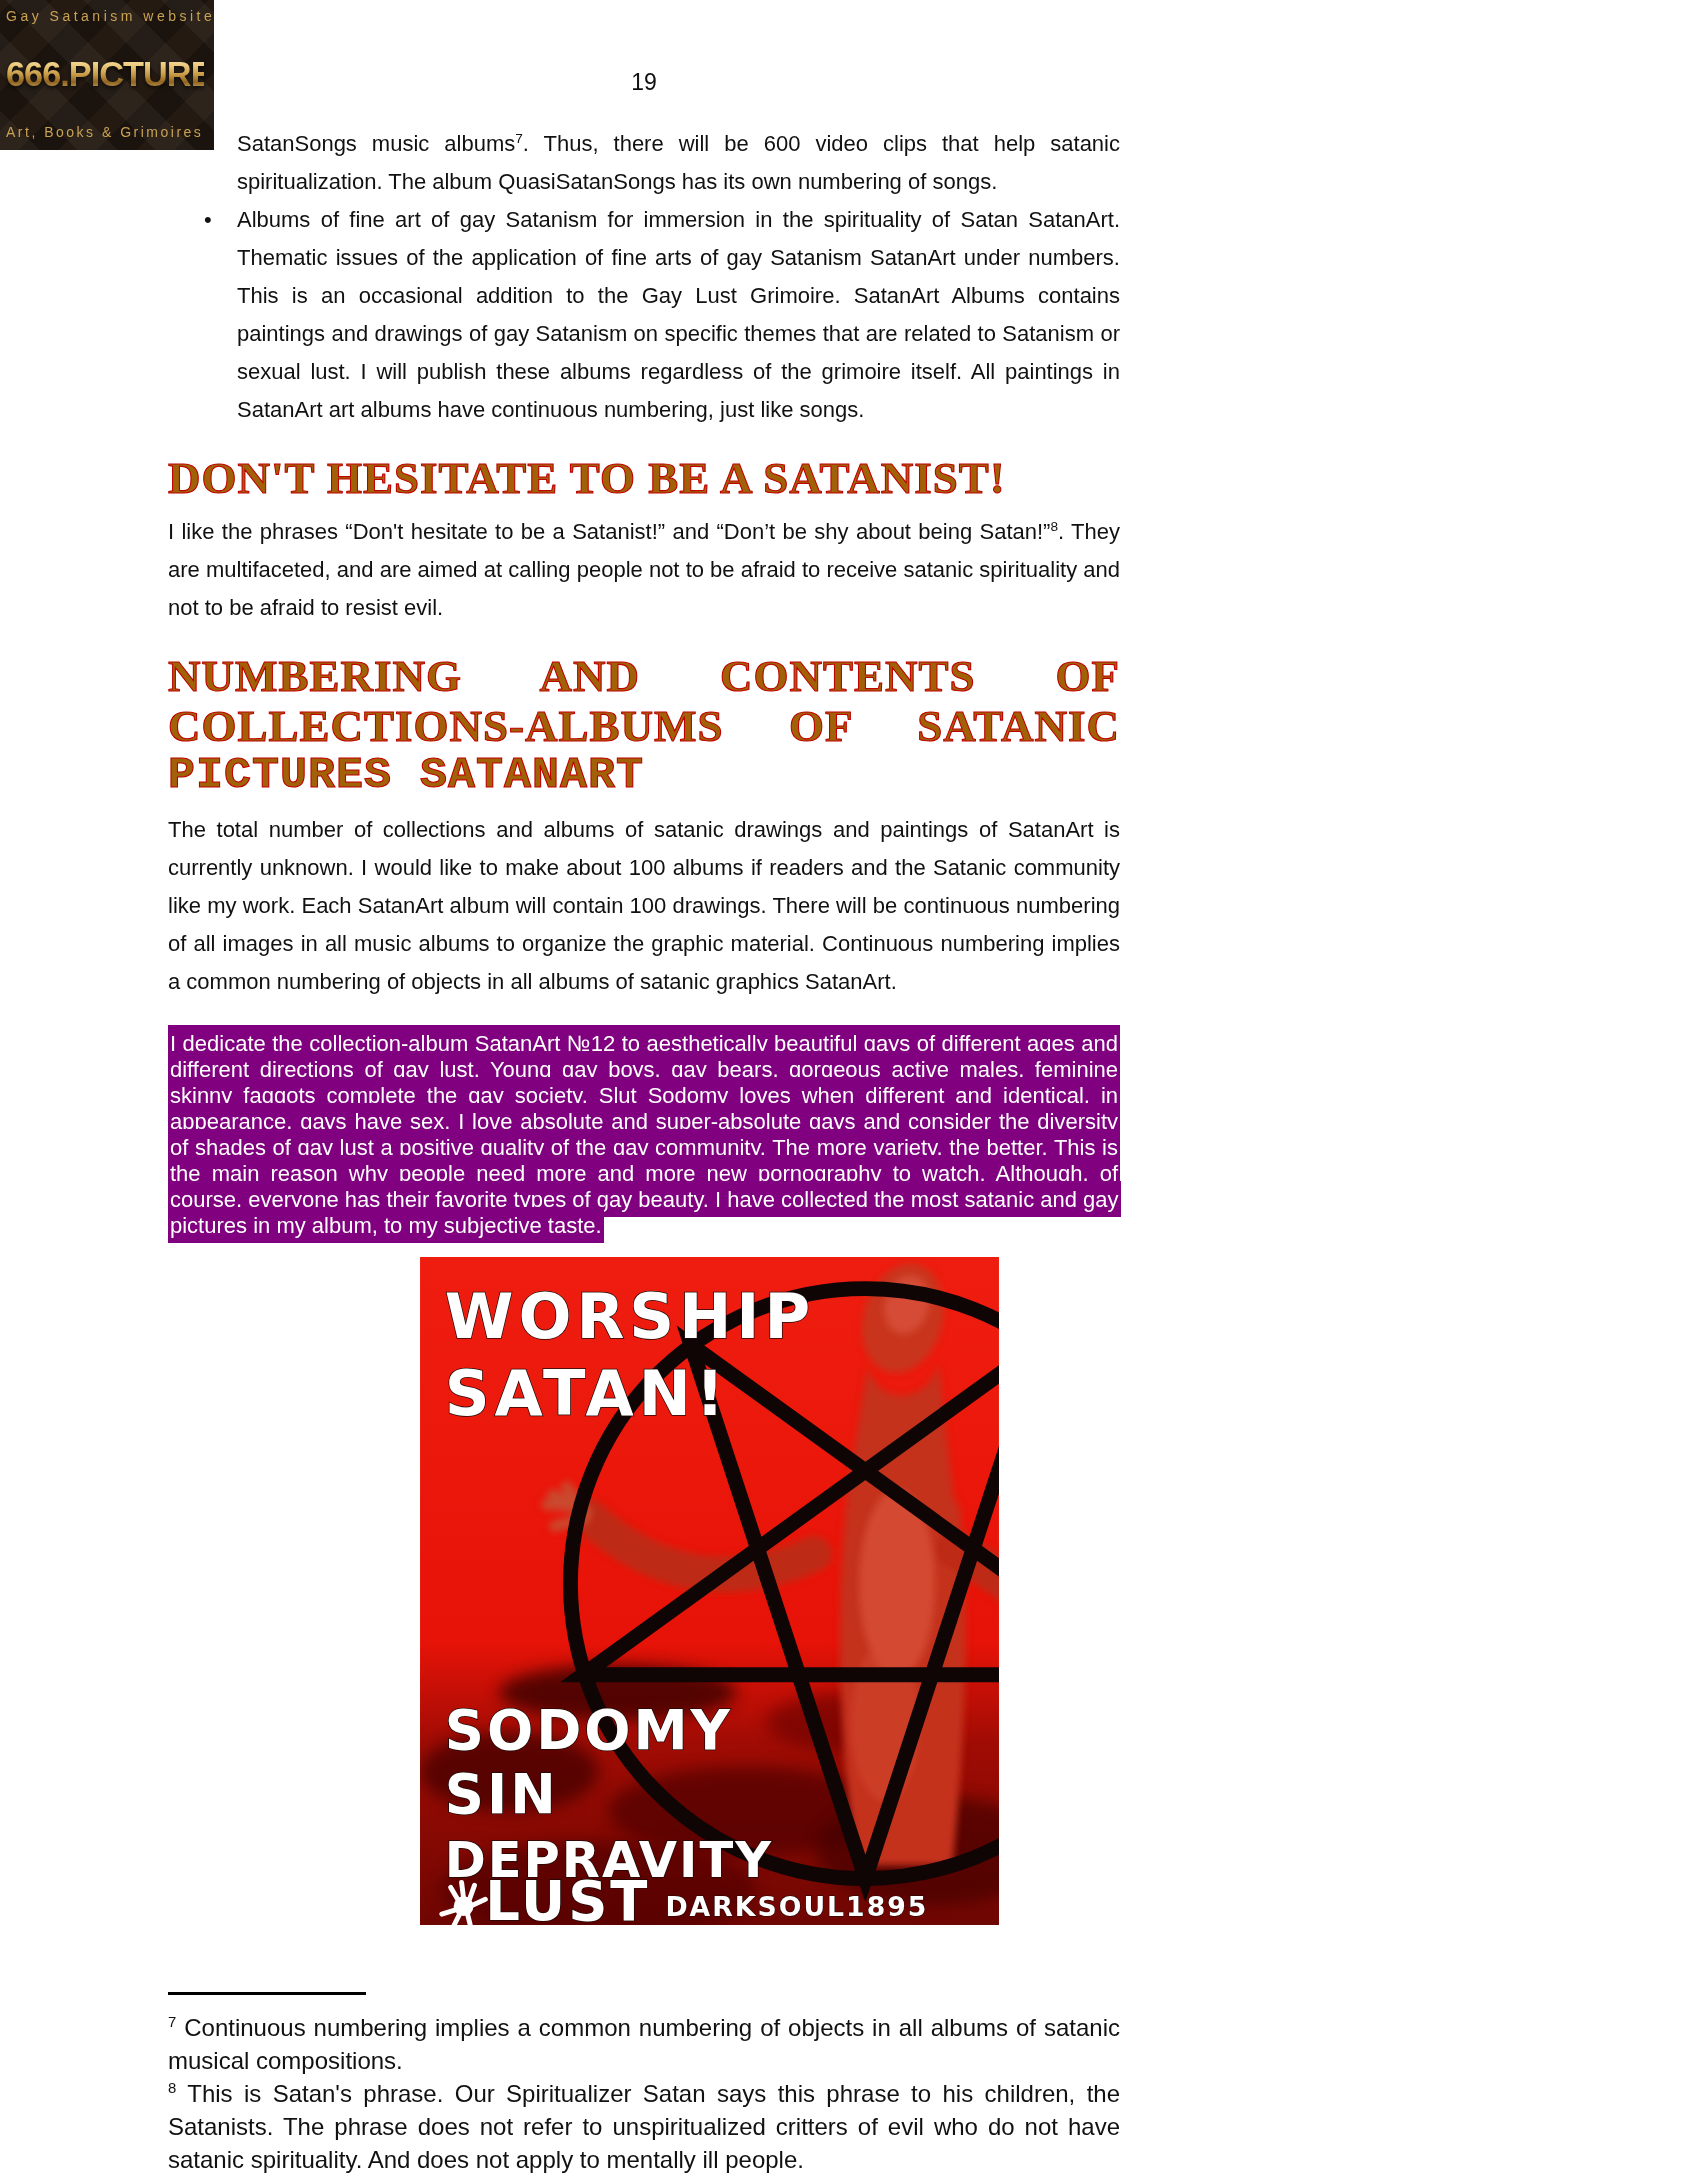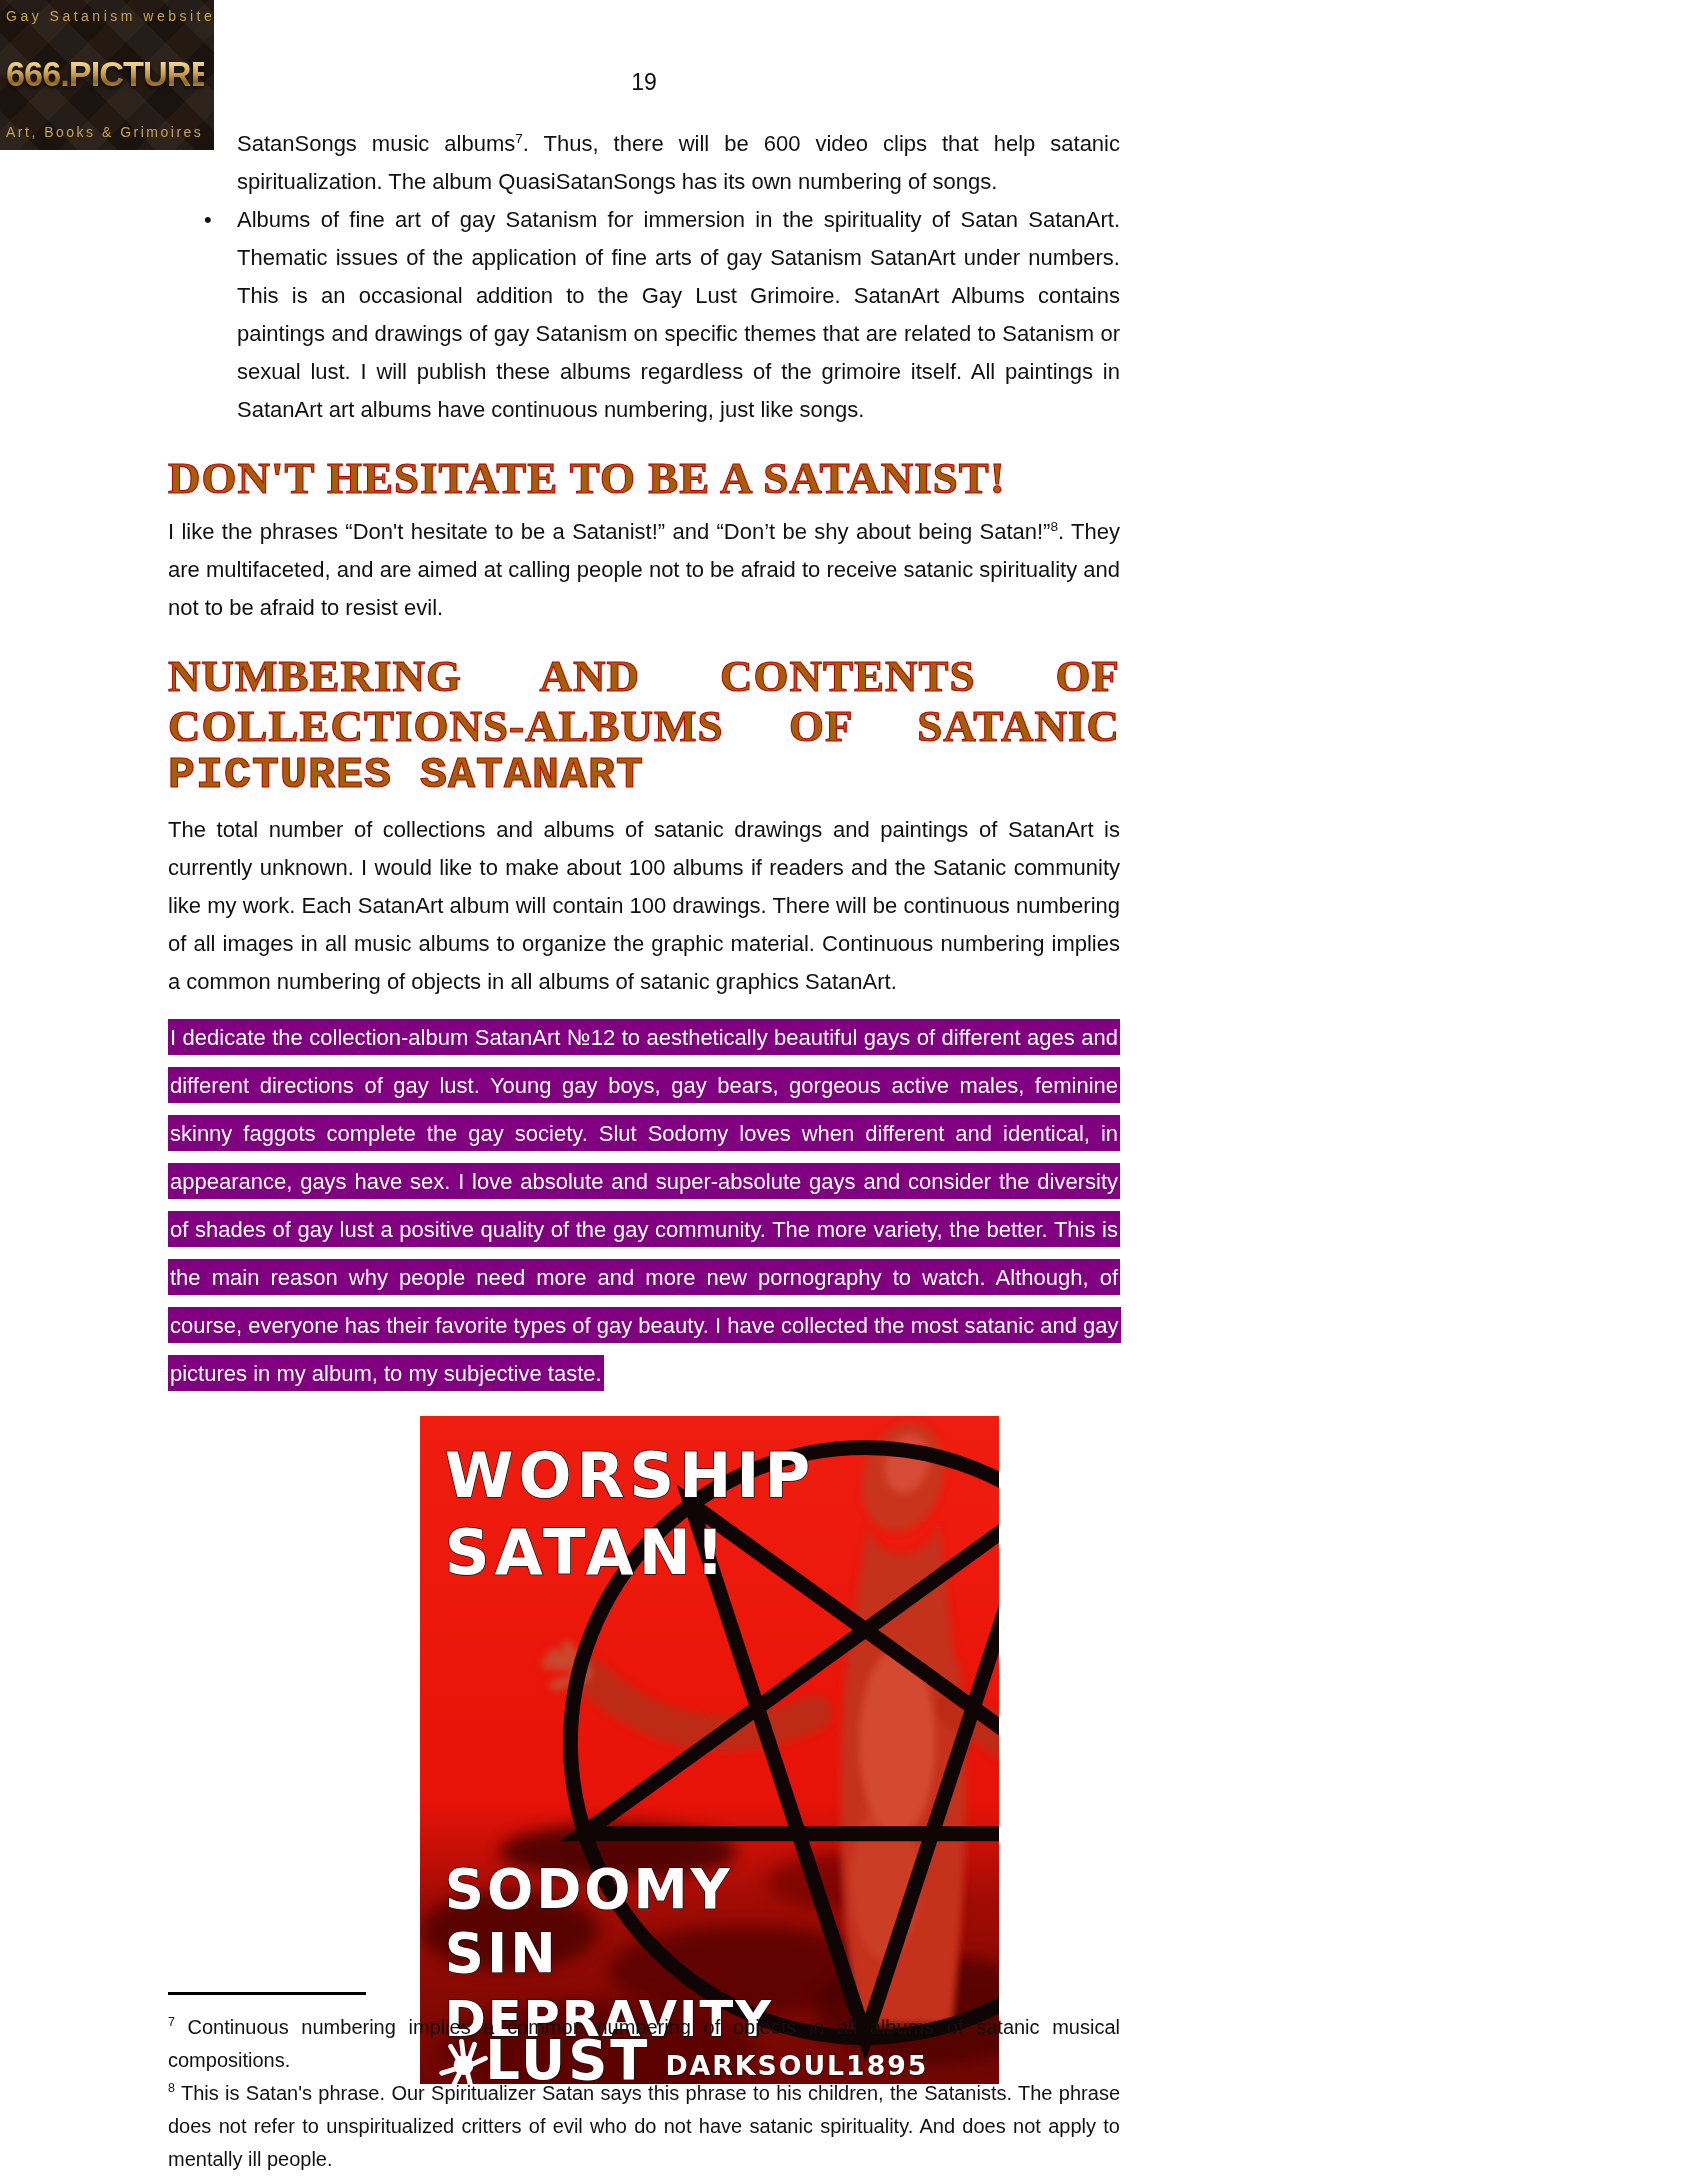--- a/index.html
+++ b/index.html
@@ -65,22 +65,22 @@
     -webkit-text-stroke:1.1px #c00000;
     letter-spacing:1px;
     margin:24px 0 10px 0;
     font-size:45px;line-height:50px;
   }
   .red-heading .jline{display:block;text-align:justify;text-align-last:justify;}
   .red-heading .nline{display:block;font-family:Liberation Mono, monospace;}
 
   
   .highlight-para{
-    margin:13px 0 0 0;
-    font-size:22px;line-height:48px;text-align:justify;
+    margin:30px 0 0 0;
+    font-size:22px;line-height:26px;text-align:justify;
   }
   .highlight-para .hl{
     background:#800080;color:#ffffff;
     padding:6px 2px 5px 2px;
     -webkit-box-decoration-break:clone;box-decoration-break:clone;
   }
 
   
   .poster{
     margin:18px 0 0 252px;
@@ -91,21 +91,21 @@
   .poster svg{display:block;}
 
   
   .footnotes{
     position:absolute;left:168px;top:1992px;width:952px;
   }
   .fn-rule{
     width:198px;height:0;border-top:3px solid #000;margin:0 0 16px 0;
   }
   .footnote{
-    margin:0;font-size:20px;line-height:33px;text-align:justify;
+    margin:0;font-size:24px;line-height:33px;text-align:justify;
   }
 </style>
 </head>
 <body>
 
 <div class="logo">
   <div class="logo-tagline">Gay Satanism website:</div>
   <div class="logo-brand">666.PICTURES</div>
   <div class="logo-tagline bottom">Art, Books &amp; Grimoires</div>
 </div>

